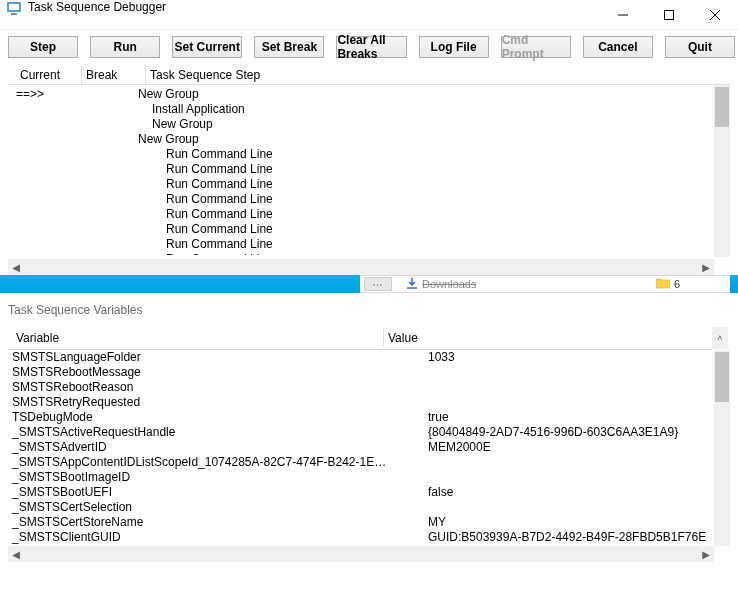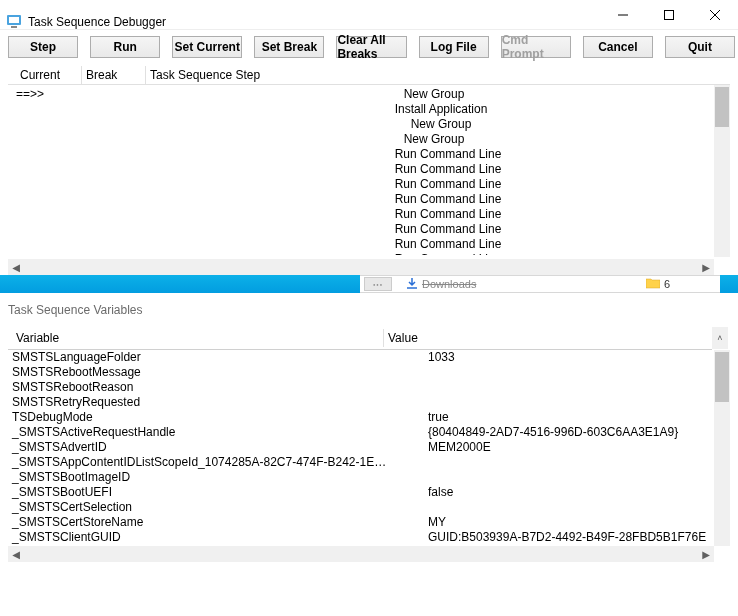--- a/index.html
+++ b/index.html
@@ -9,21 +9,21 @@
     font-size: 12px;
     background: #fff;
     color: #000;
     width: 738px;
     height: 616px;
     overflow: hidden;
   }
   .titlebar {
     height: 30px;
     display: flex;
-    align-items: flex-end;
+    align-items: flex-start;
     padding-left: 6px;
     background: #fff;
     border-bottom: 1px solid #eee;
   }
   .titlebar .app-icon {
     width: 16px; height: 16px;
     margin-right: 6px;
     display: flex; align-items: center; justify-content: center;
   }
   .titlebar .title {
@@ -92,21 +92,20 @@
   }
   .step-col-left {
     width: 66px;
     padding: 2px 8px;
   }
   .step-col-mid { width: 64px; }
   .step-col-steps {
     flex: 1;
     padding: 2px 0;
     line-height: 15px;
-    text-align: center;
   }
   .step-row { white-space: nowrap; }
   .indent-0 { padding-left: 0px; }
   .indent-1 { padding-left: 14px; }
   .indent-2 { padding-left: 28px; }
 
   .vscroll-track {
     position: absolute;
     right: 0; top: 0; bottom: 18px;
     width: 16px;
@@ -133,21 +132,21 @@
   }
   .hscroll-fill { flex:1; background:#f0f0f0; height:100%; }
 
   .divider-bar {
     height: 18px;
     background: linear-gradient(#0cb0e8,#029de0);
     position: relative;
   }
   .divider-extras {
     position: absolute;
-    left: 360px; top: 0; right: 18px; height: 18px;
+    left: 360px; top: 0; right: 8px; height: 18px;
     background: #fff;
     display: flex;
     border-top: 1px solid #d8d8d8;
     border-bottom: 1px solid #d8d8d8;
   }
   .divider-handle {
     width: 28px;
     background: #e8e8e8;
     border: 1px solid #ccc;
     margin: 1px 4px;

